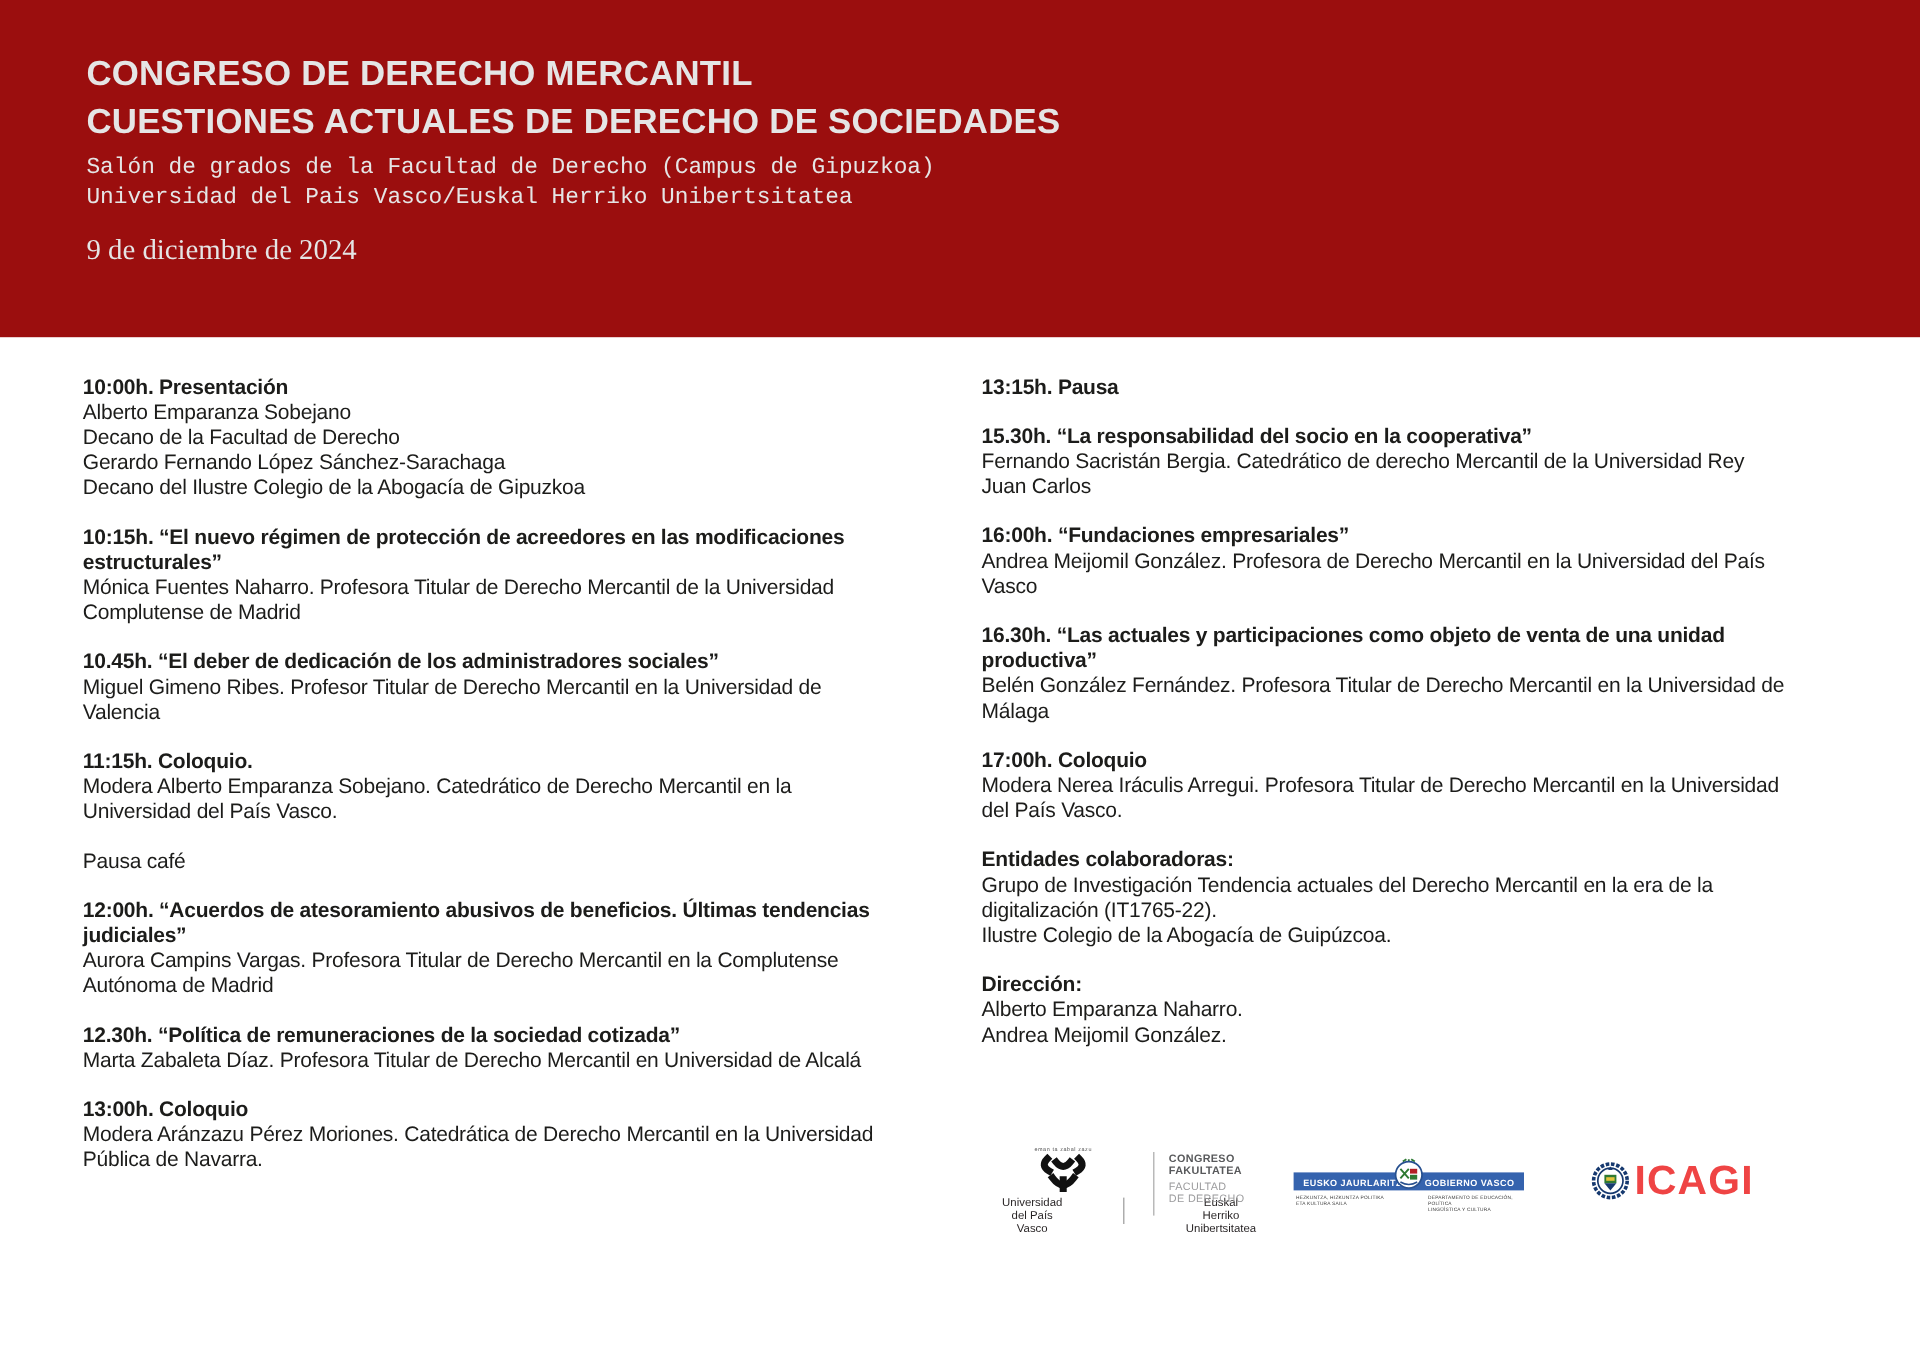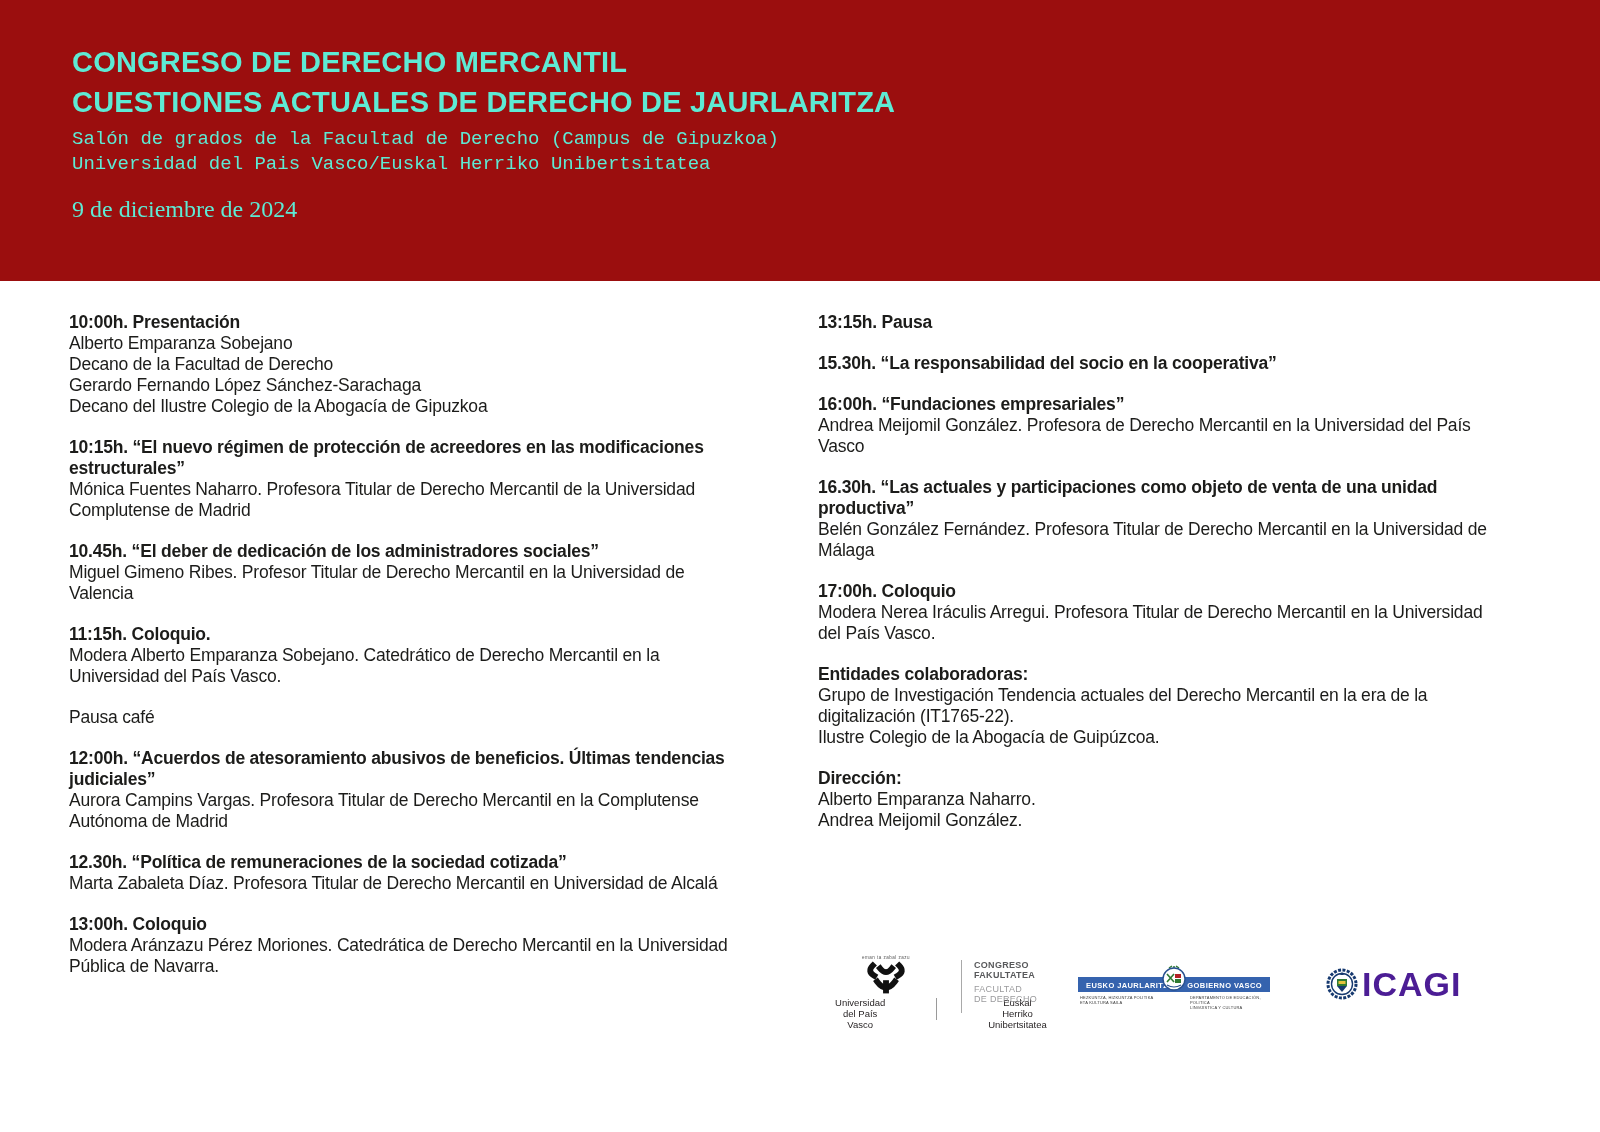--- a/index.html
+++ b/index.html
@@ -1,21 +1,21 @@
 <!DOCTYPE html>
 <html><head>
 <meta charset="utf-8">
 <style>
   html,body{margin:0;padding:0;}
   body{
     width:1600px;height:1132px;position:relative;background:#ffffff;
     font-family:"Liberation Sans", sans-serif;color:#1c1c1a;overflow:hidden;
   }
   
-  .banner{position:absolute;left:0;top:0;width:1600px;height:281px;background:#9b0e0e;color:#5eead4;}
+  .banner{position:absolute;left:0;top:0;width:1600px;height:281px;background:#9b0e0e;color:#e5e5e5;}
   .banner .title{position:absolute;left:72px;top:42px;font-weight:bold;font-size:29px;line-height:40px;letter-spacing:.2px;}
   .banner .venue{position:absolute;left:72px;top:127px;font-family:Liberation Mono, monospace;font-size:19px;line-height:25px;}
   .banner .date{position:absolute;left:72px;top:196px;font-family:"Liberation Serif", serif;font-size:24px;}
   
   .col{position:absolute;top:312px;width:672px;font-size:17.5px;line-height:21px;letter-spacing:-0.2px;}
   .col-left{left:69px;}
   .col-right{left:818px;}
   .block{margin-bottom:20px;}
   .h{font-weight:bold;}
   
@@ -35,29 +35,29 @@
   .gv .bar{position:absolute;left:0;top:13px;width:192px;height:15px;background:#3563ae;color:#fff;font-size:7.5px;font-weight:bold;letter-spacing:.4px;}
   .gv .bar .lbl{position:absolute;top:4px;white-space:nowrap;}
   .gv .lbl-left{left:8px;}
   .gv .lbl-right{right:8px;}
   .gv .crest{position:absolute;left:83px;top:1px;width:26px;height:27px;}
   .gv .dept{position:absolute;top:31px;font-size:4px;line-height:5px;color:#3a3a3a;letter-spacing:.2px;}
   .gv .dept-left{left:2px;}
   .gv .dept-right{left:112px;}
   .icagi{position:absolute;left:506px;top:26px;height:36px;display:flex;align-items:center;}
   .icagi .crest{width:32px;height:32px;}
-  .icagi .word{color:#4c1d95;font-size:34px;font-weight:bold;letter-spacing:1px;margin-left:4px;line-height:32px;}
+  .icagi .word{color:#ef4444;font-size:34px;font-weight:bold;letter-spacing:1px;margin-left:4px;line-height:32px;}
 </style>
 </head>
 <body>
 
 <div class="banner">
   <div class="title">
     <div>CONGRESO DE DERECHO MERCANTIL</div>
-    <div>CUESTIONES ACTUALES DE DERECHO DE JAURLARITZA</div>
+    <div>CUESTIONES ACTUALES DE DERECHO DE SOCIEDADES</div>
   </div>
   <div class="venue">
     <div>Salón de grados de la Facultad de Derecho (Campus de Gipuzkoa)</div>
     <div>Universidad del Pais Vasco/Euskal Herriko Unibertsitatea</div>
   </div>
   <div class="date">9 de diciembre de 2024</div>
 </div>
 
 <div class="col col-left">
   <div class="block">
@@ -96,20 +96,21 @@
     <div>Modera Aránzazu Pérez Moriones. Catedrática de Derecho Mercantil en la Universidad Pública de Navarra.</div>
   </div>
 </div>
 
 <div class="col col-right">
   <div class="block">
     <div class="h">13:15h. Pausa</div>
   </div>
   <div class="block">
     <div class="h">15.30h. “La responsabilidad del socio en la cooperativa”</div>
+    <div>Fernando Sacristán Bergia. Catedrático de derecho Mercantil de la Universidad Rey Juan Carlos</div>
   </div>
   <div class="block">
     <div class="h">16:00h. “Fundaciones empresariales”</div>
     <div>Andrea Meijomil González. Profesora de Derecho Mercantil en la Universidad del País Vasco</div>
   </div>
   <div class="block">
     <div class="h">16.30h. “Las actuales y participaciones como objeto de venta de una unidad productiva”</div>
     <div>Belén González Fernández. Profesora Titular de Derecho Mercantil en la Universidad de Málaga</div>
   </div>
   <div class="block">

